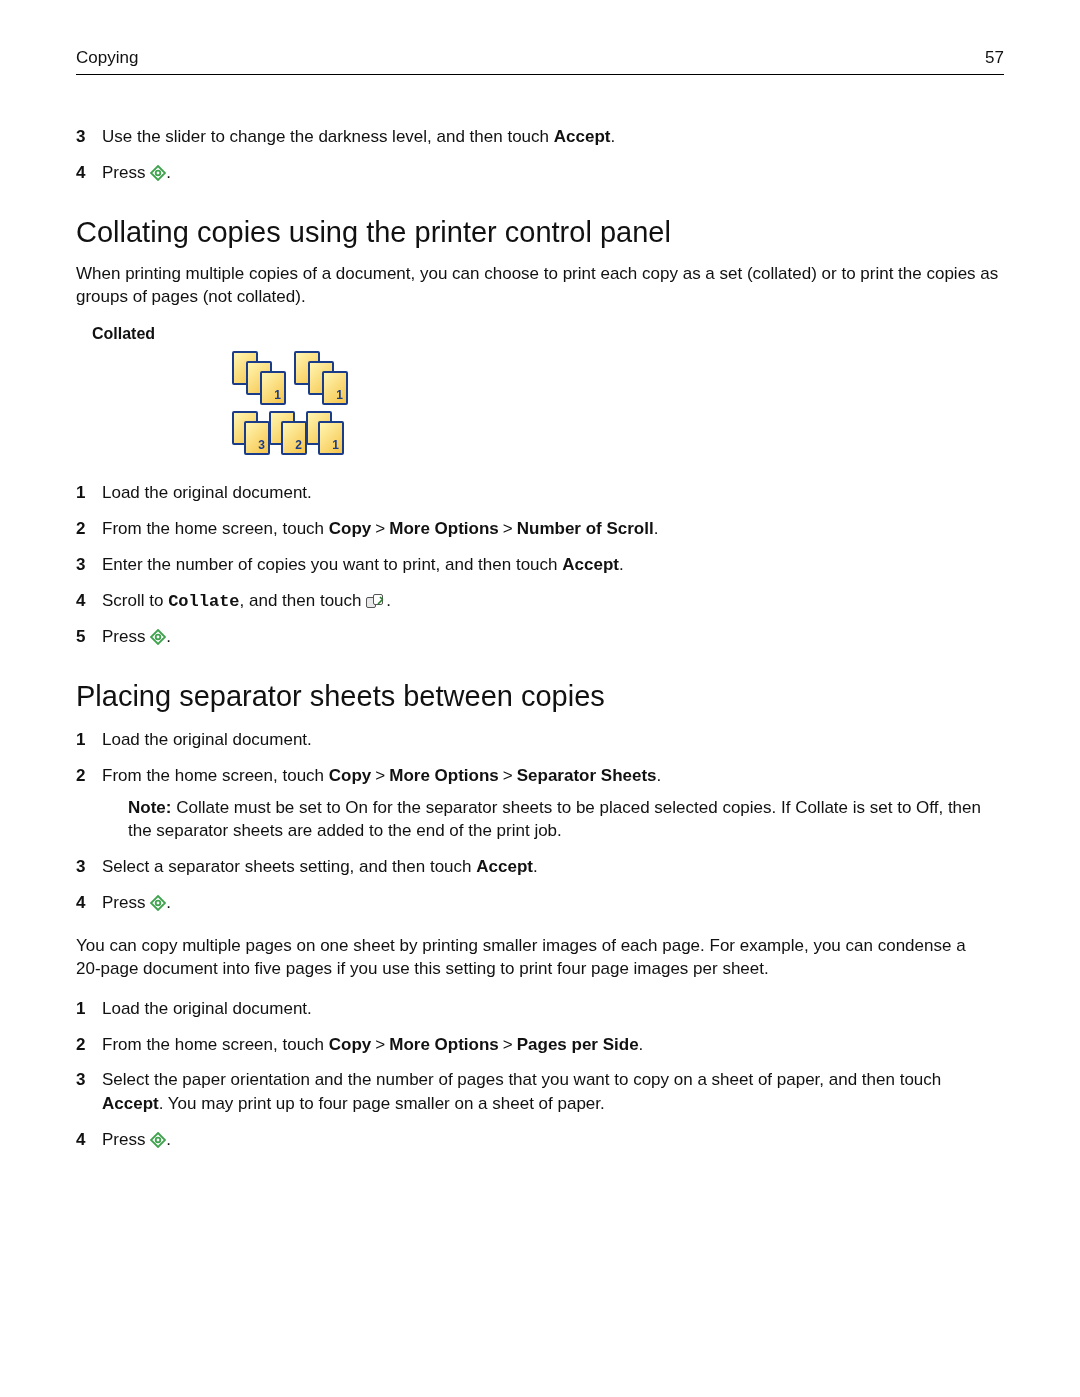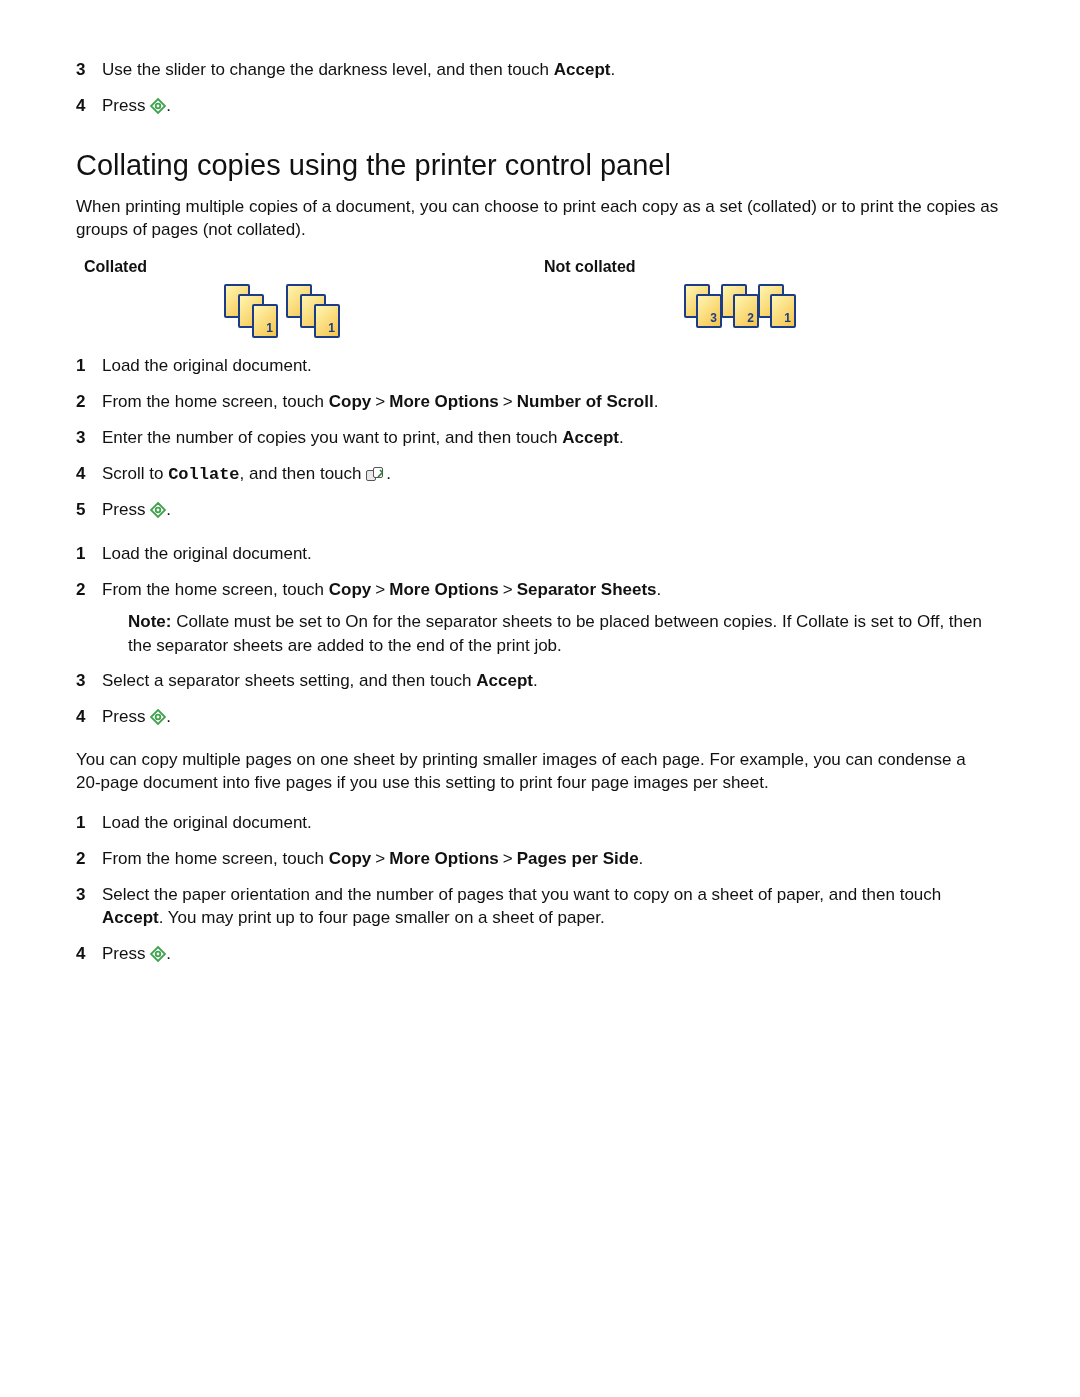--- a/index.html
+++ b/index.html
@@ -58,21 +58,22 @@
   .bold { font-weight: 700; }
   .mono { font-family: "Courier New", monospace; font-weight: 700; }
   .sep { display: inline-block; padding: 0 4px; }
   .note-block {
     margin: 8px 0 0 26px;
     font-size: 17px;
     line-height: 1.4;
   }
   .cols2 {
     display: flex;
-    margin: 6px 0 10px 8px;
+    margin: 6px 0 10px 16px;
+    flex-direction: column;
   }
   .col { flex: 1; }
   .col-head {
     font-weight: 700;
     font-size: 16px;
     margin-bottom: 8px;
   }
   
   .icon-start {
     display: inline-block;
@@ -123,20 +124,24 @@
   .set.nc { width: 40px; }
   .set.nc .s1 { left: 0;  top: 0; }
   .set.nc .s2 { left: 12px; top: 10px; }
   .set.nc + .set.nc { margin-left: -3px; }
 </style>
 </head>
 <body>
 
 <div class="page">
 
+  <div class="running-head">
+    <span>Copying</span>
+    <span>57</span>
+  </div>
 
   <ol class="steps">
     <li>
       <span class="num">3</span>
       <span>Use the slider to change the darkness level, and then touch </span><span class="bold">Accept</span><span>.</span>
     </li>
     <li>
       <span class="num">4</span>
       <span>Press </span>
       <span class="icon-start">
@@ -175,21 +180,20 @@
             <span class="sheet s2">
               <span class="lbl">2</span>
             </span>
             <span class="sheet s3">
               <span class="lbl">1</span>
             </span>
           </span>
       </div>
     </div>
     <div class="col">
-      <div class="col-head">Not collated</div>
       <div class="collate-figure nc">
         <span class="set nc">
             <span class="sheet s1">
               <span class="lbl">3</span>
             </span>
             <span class="sheet s2">
               <span class="lbl">3</span>
             </span>
           </span>
         <span class="set nc">
@@ -243,31 +247,32 @@
         <svg viewBox="0 0 16 16">
             <g fill="none" stroke="#3fa34d" stroke-width="1.8">
               <path d="M8 1 L15 8 L8 15 L1 8 Z"></path>
               <circle cx="8" cy="8" r="2.3"></circle>
             </g>
           </svg>
       </span><span>.</span>
     </li>
   </ol>
 
+  <div class="h2">Placing separator sheets between copies</div>
 
   <ol class="steps">
     <li>
       <span class="num">1</span>
       <span>Load the original document.</span>
     </li>
     <li>
       <span class="num">2</span>
       <span>From the home screen, touch </span><span class="bold">Copy</span><span class="sep">&gt;</span><span class="bold">More Options</span><span class="sep">&gt;</span><span class="bold">Separator Sheets</span><span>.</span>
       <div class="note-block">
-        <span class="bold">Note:</span><span> Collate must be set to On for the separator sheets to be placed between copies. If Collate is set to Off, then the separator sheets are added to the end of the print job.</span>
+        <span class="bold">Note:</span><span> Collate must be set to On for the separator sheets to be placed selected copies. If Collate is set to Off, then the separator sheets are added to the end of the print job.</span>
       </div>
     </li>
     <li>
       <span class="num">3</span>
       <span>Select a separator sheets setting, and then touch </span><span class="bold">Accept</span><span>.</span>
     </li>
     <li>
       <span class="num">4</span>
       <span>Press </span>
       <span class="icon-start">

